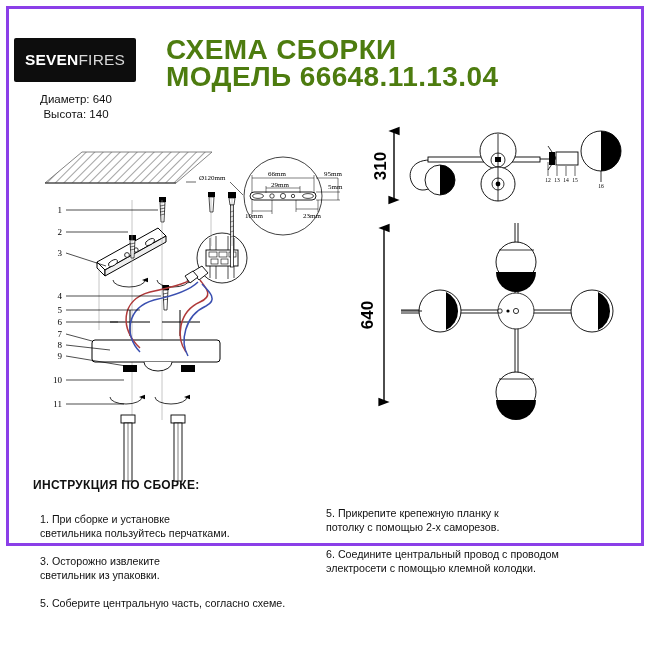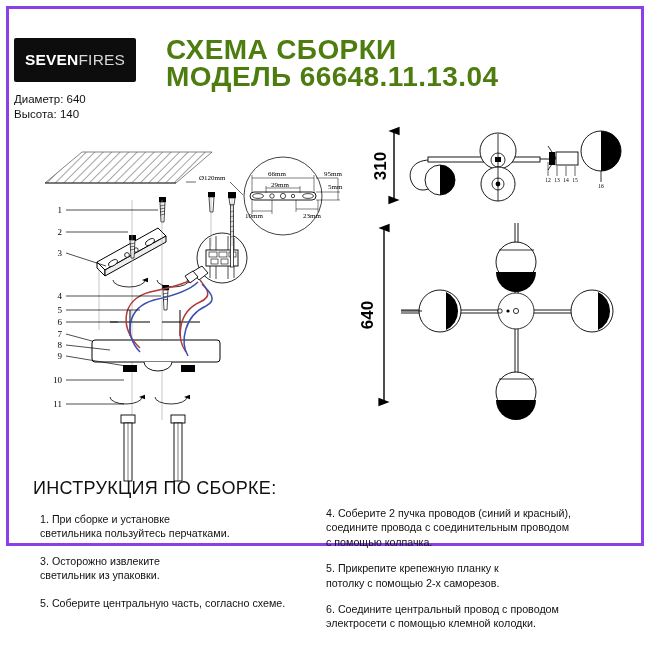--- a/index.html
+++ b/index.html
@@ -18,28 +18,28 @@
   
   #logo{
     position:absolute;left:14px;top:38px;width:122px;height:44px;
     background:#0d0d0d;border-radius:2px;
     display:flex;align-items:center;justify-content:center;
   }
   #logo .t{font-size:15.5px;letter-spacing:.2px;white-space:nowrap;}
   #logo .a{color:#fff;font-weight:bold;}
   #logo .b{color:#d8d8d8;font-weight:400;}
 
-  #dims{position:absolute;left:14px;top:92px;width:124px;text-align:left;
+  #dims{position:absolute;left:14px;top:92px;width:124px;text-align:center;
     font-size:11.5px;line-height:15px;color:#111;}
 
   #title{position:absolute;left:166px;top:36px;}
   #title .l{font-size:28px;font-weight:bold;letter-spacing:.4px;line-height:27px;color:#4d7c0f;}
 
   
-  #instr-title{position:absolute;left:33px;top:478px;font-size:18px;font-weight:normal;letter-spacing:.3px;}
+  #instr-title{position:absolute;left:33px;top:478px;font-size:12px;font-weight:bold;letter-spacing:.3px;}
   .col{position:absolute;font-size:10.7px;line-height:14.4px;color:#111;}
   #col-left{left:40px;top:512px;width:290px;}
   #col-right{left:326px;top:506px;width:300px;}
   .step{margin-bottom:13px;}
   #col-right .step{margin-bottom:12px;}
 
   
   #art{position:absolute;left:0;top:0;width:650px;height:650px;pointer-events:none;}
 
   .num{font-family:"Liberation Serif","DejaVu Serif",serif;font-size:9px;fill:#000;}
@@ -78,25 +78,20 @@
       <div class="step">
         <div>3. Осторожно извлеките</div>
         <div>светильник из упаковки.</div>
       </div>
       <div class="step">
         <div>5. Соберите центральную часть, согласно схеме.</div>
       </div>
     </div>
   <div class="col" id="col-right">
       <div class="step">
-        <div>4. Соберите 2 пучка проводов (синий и красный),</div>
-        <div>соедините провода с соединительным проводом</div>
-        <div>с помощью колпачка.</div>
-      </div>
-      <div class="step">
         <div>5. Прикрепите крепежную планку к</div>
         <div>потолку с помощью 2-х саморезов.</div>
       </div>
       <div class="step">
         <div>6. Соедините центральный провод с проводом</div>
         <div>электросети с помощью клемной колодки.</div>
       </div>
     </div>
 
   <svg id="art" viewBox="0 0 650 650">

